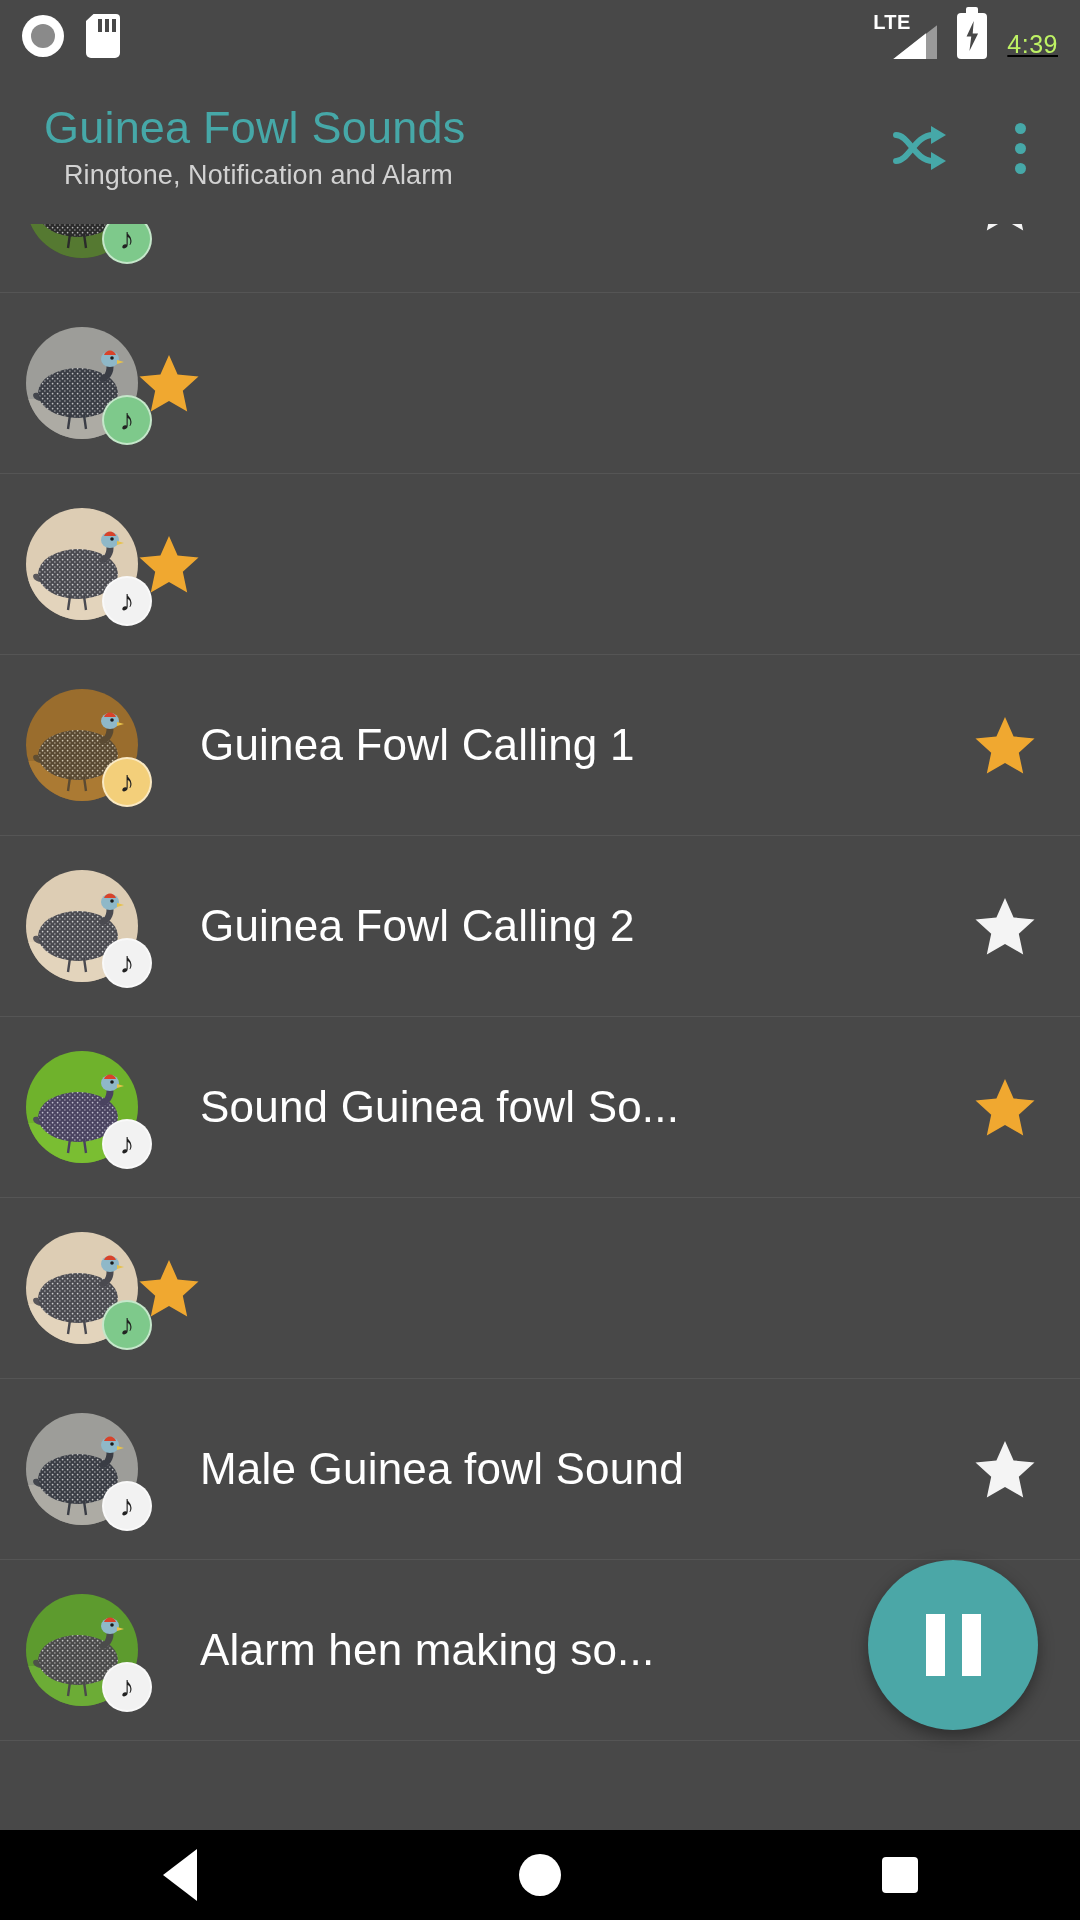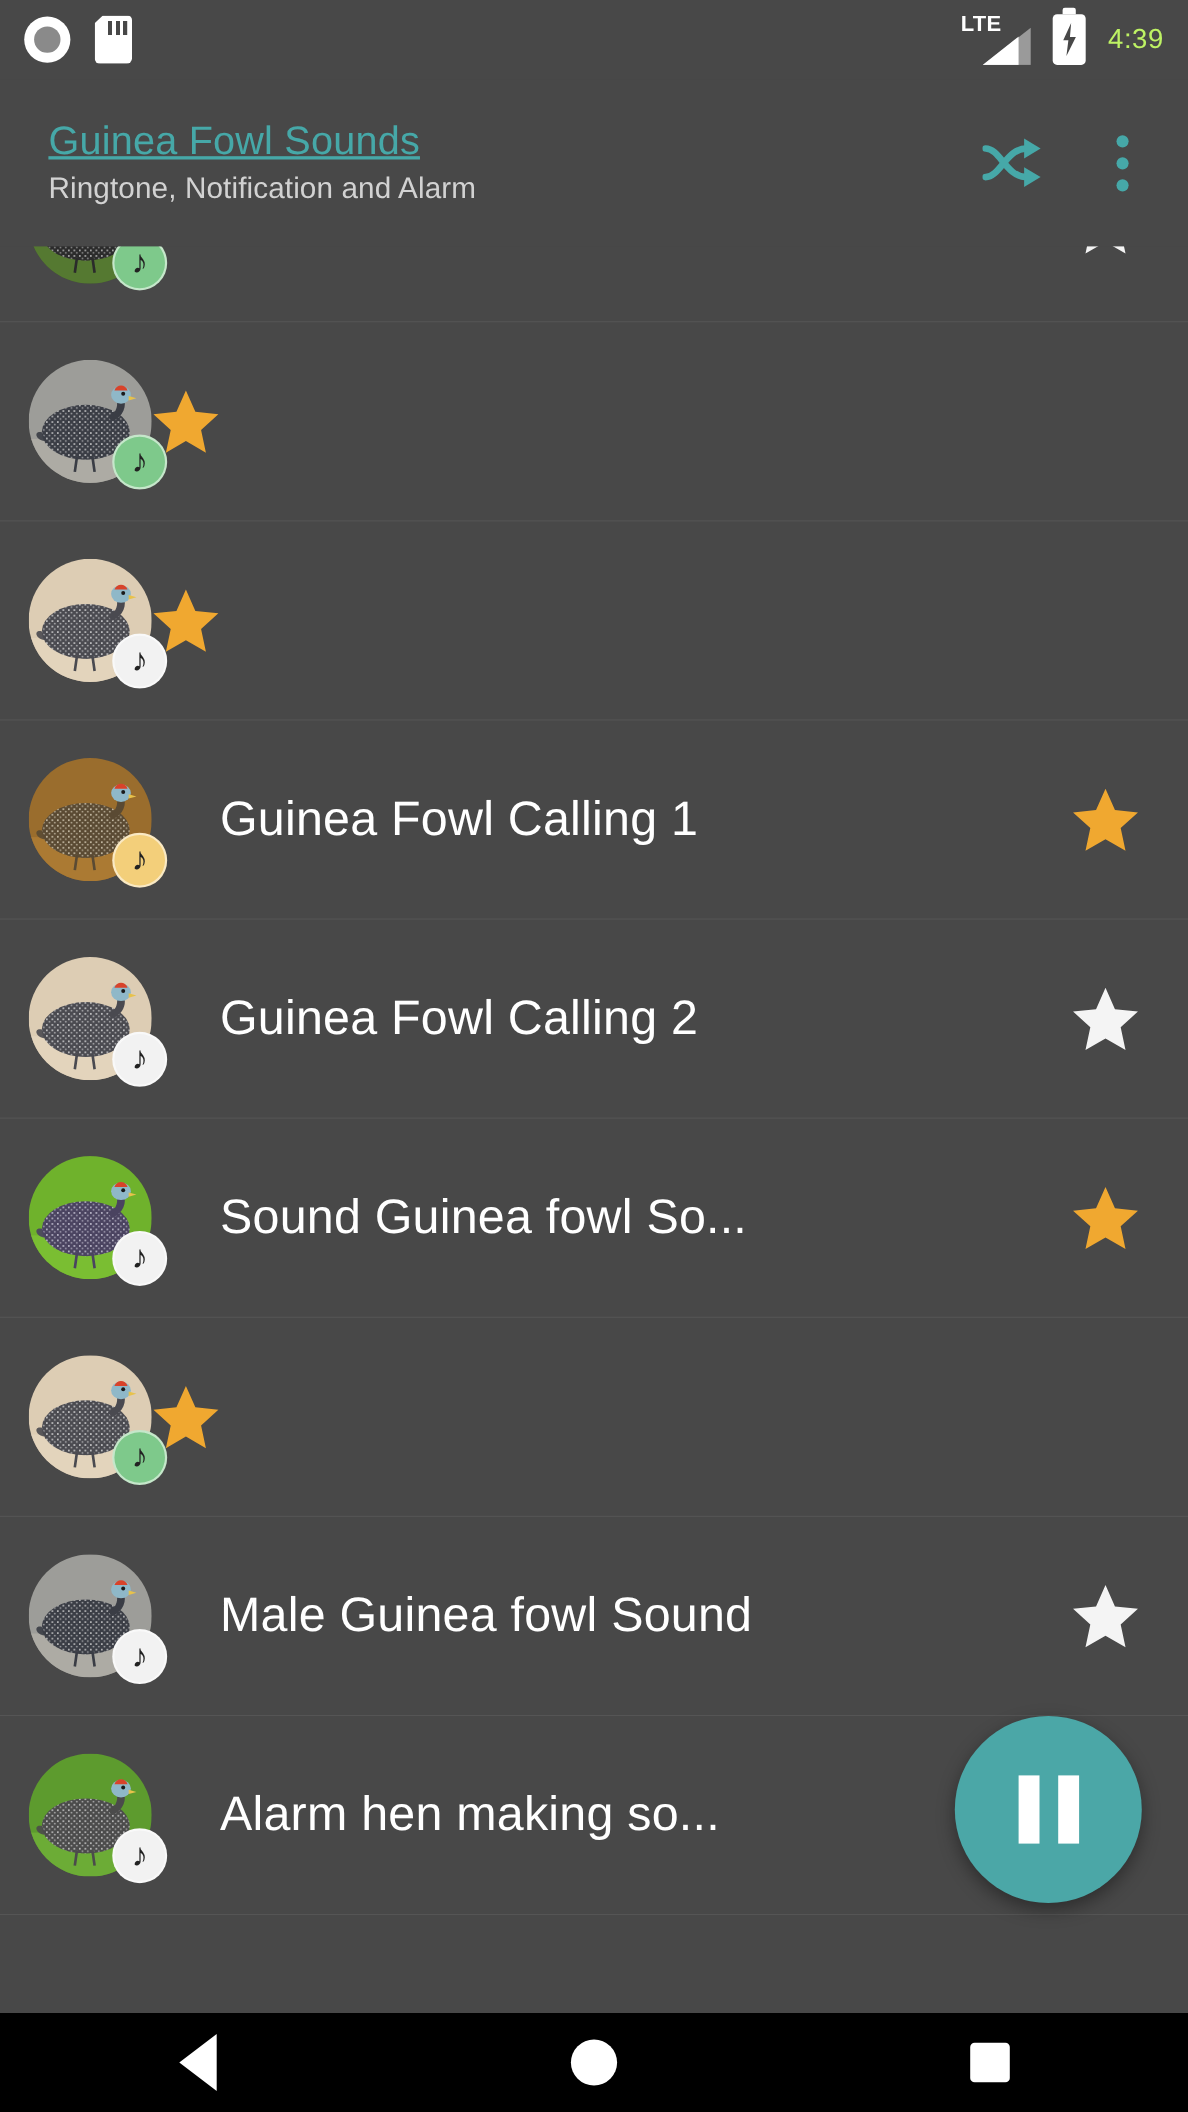--- a/index.html
+++ b/index.html
@@ -11,21 +11,21 @@
     position:relative;
   }
 
   
   #status-bar{
     position:absolute; top:0; left:0; width:1080px; height:72px;
     background:#484848; display:flex; align-items:center;
     padding:0 22px;
   }
   .sb-left{ display:flex; align-items:center; gap:22px; }
-  .sb-right{ margin-left:auto; display:flex; align-items:center; gap:20px; }
+  .sb-right{ margin-left:auto; display:flex; align-items:flex-end; gap:20px;text-decoration:underline; }
   .rec-icon{ width:42px; height:42px; border-radius:50%;
     background:#fff; position:relative; }
   .rec-icon::after{ content:""; position:absolute; inset:9px;
     border-radius:50%; background:#8a8a8a; }
   .sd-icon{ width:34px; height:44px; background:#fff;
     border-radius:4px 4px 5px 5px; position:relative;
     clip-path: polygon(22% 0, 100% 0, 100% 100%, 0 100%, 0 16%); }
   .sd-icon::after{ content:""; position:absolute; top:5px; right:4px;
     width:18px; height:13px; background:#484848;
     -webkit-mask-image: repeating-linear-gradient(90deg,#000 0 4px,transparent 4px 7px);
@@ -47,24 +47,24 @@
     clip-path:polygon(58% 0,18% 52%,44% 52%,34% 100%,82% 42%,52% 42%); }
   .clock{ color:#bef264; font-size:25px; letter-spacing:0.5px; }
 
   
   #app-bar{
     position:absolute; top:72px; left:0; width:1080px; height:152px;
     background:#484848; z-index:30; padding:0 26px 0 44px;
     display:flex; align-items:center;
   }
   .titles{ display:flex; flex-direction:column; justify-content:center; }
-  #app-title{ color:#46a8a8; font-size:36px; line-height:1.04;
-    font-weight:normal; letter-spacing:0.2px;text-decoration:underline;}
+  #app-title{ color:#46a8a8; font-size:45px; line-height:1.04;
+    font-weight:normal; letter-spacing:0.2px;}
   #app-subtitle{ color:#d2d2d2; font-size:27px; margin-top:9px;
-    letter-spacing:0.1px;}
+    letter-spacing:0.1px;margin-left:20px;}
   .bar-actions{ margin-left:auto; display:flex; align-items:center; gap:48px;
     padding-right:14px; }
   .shuffle{ width:60px; height:52px; }
   .overflow{ display:flex; flex-direction:column; gap:9px; align-items:center;
     padding:8px 14px; }
   .overflow i{ width:11px; height:11px; border-radius:50%; background:#46a8a8;
     display:block; }
 
   
   #sound-list{

